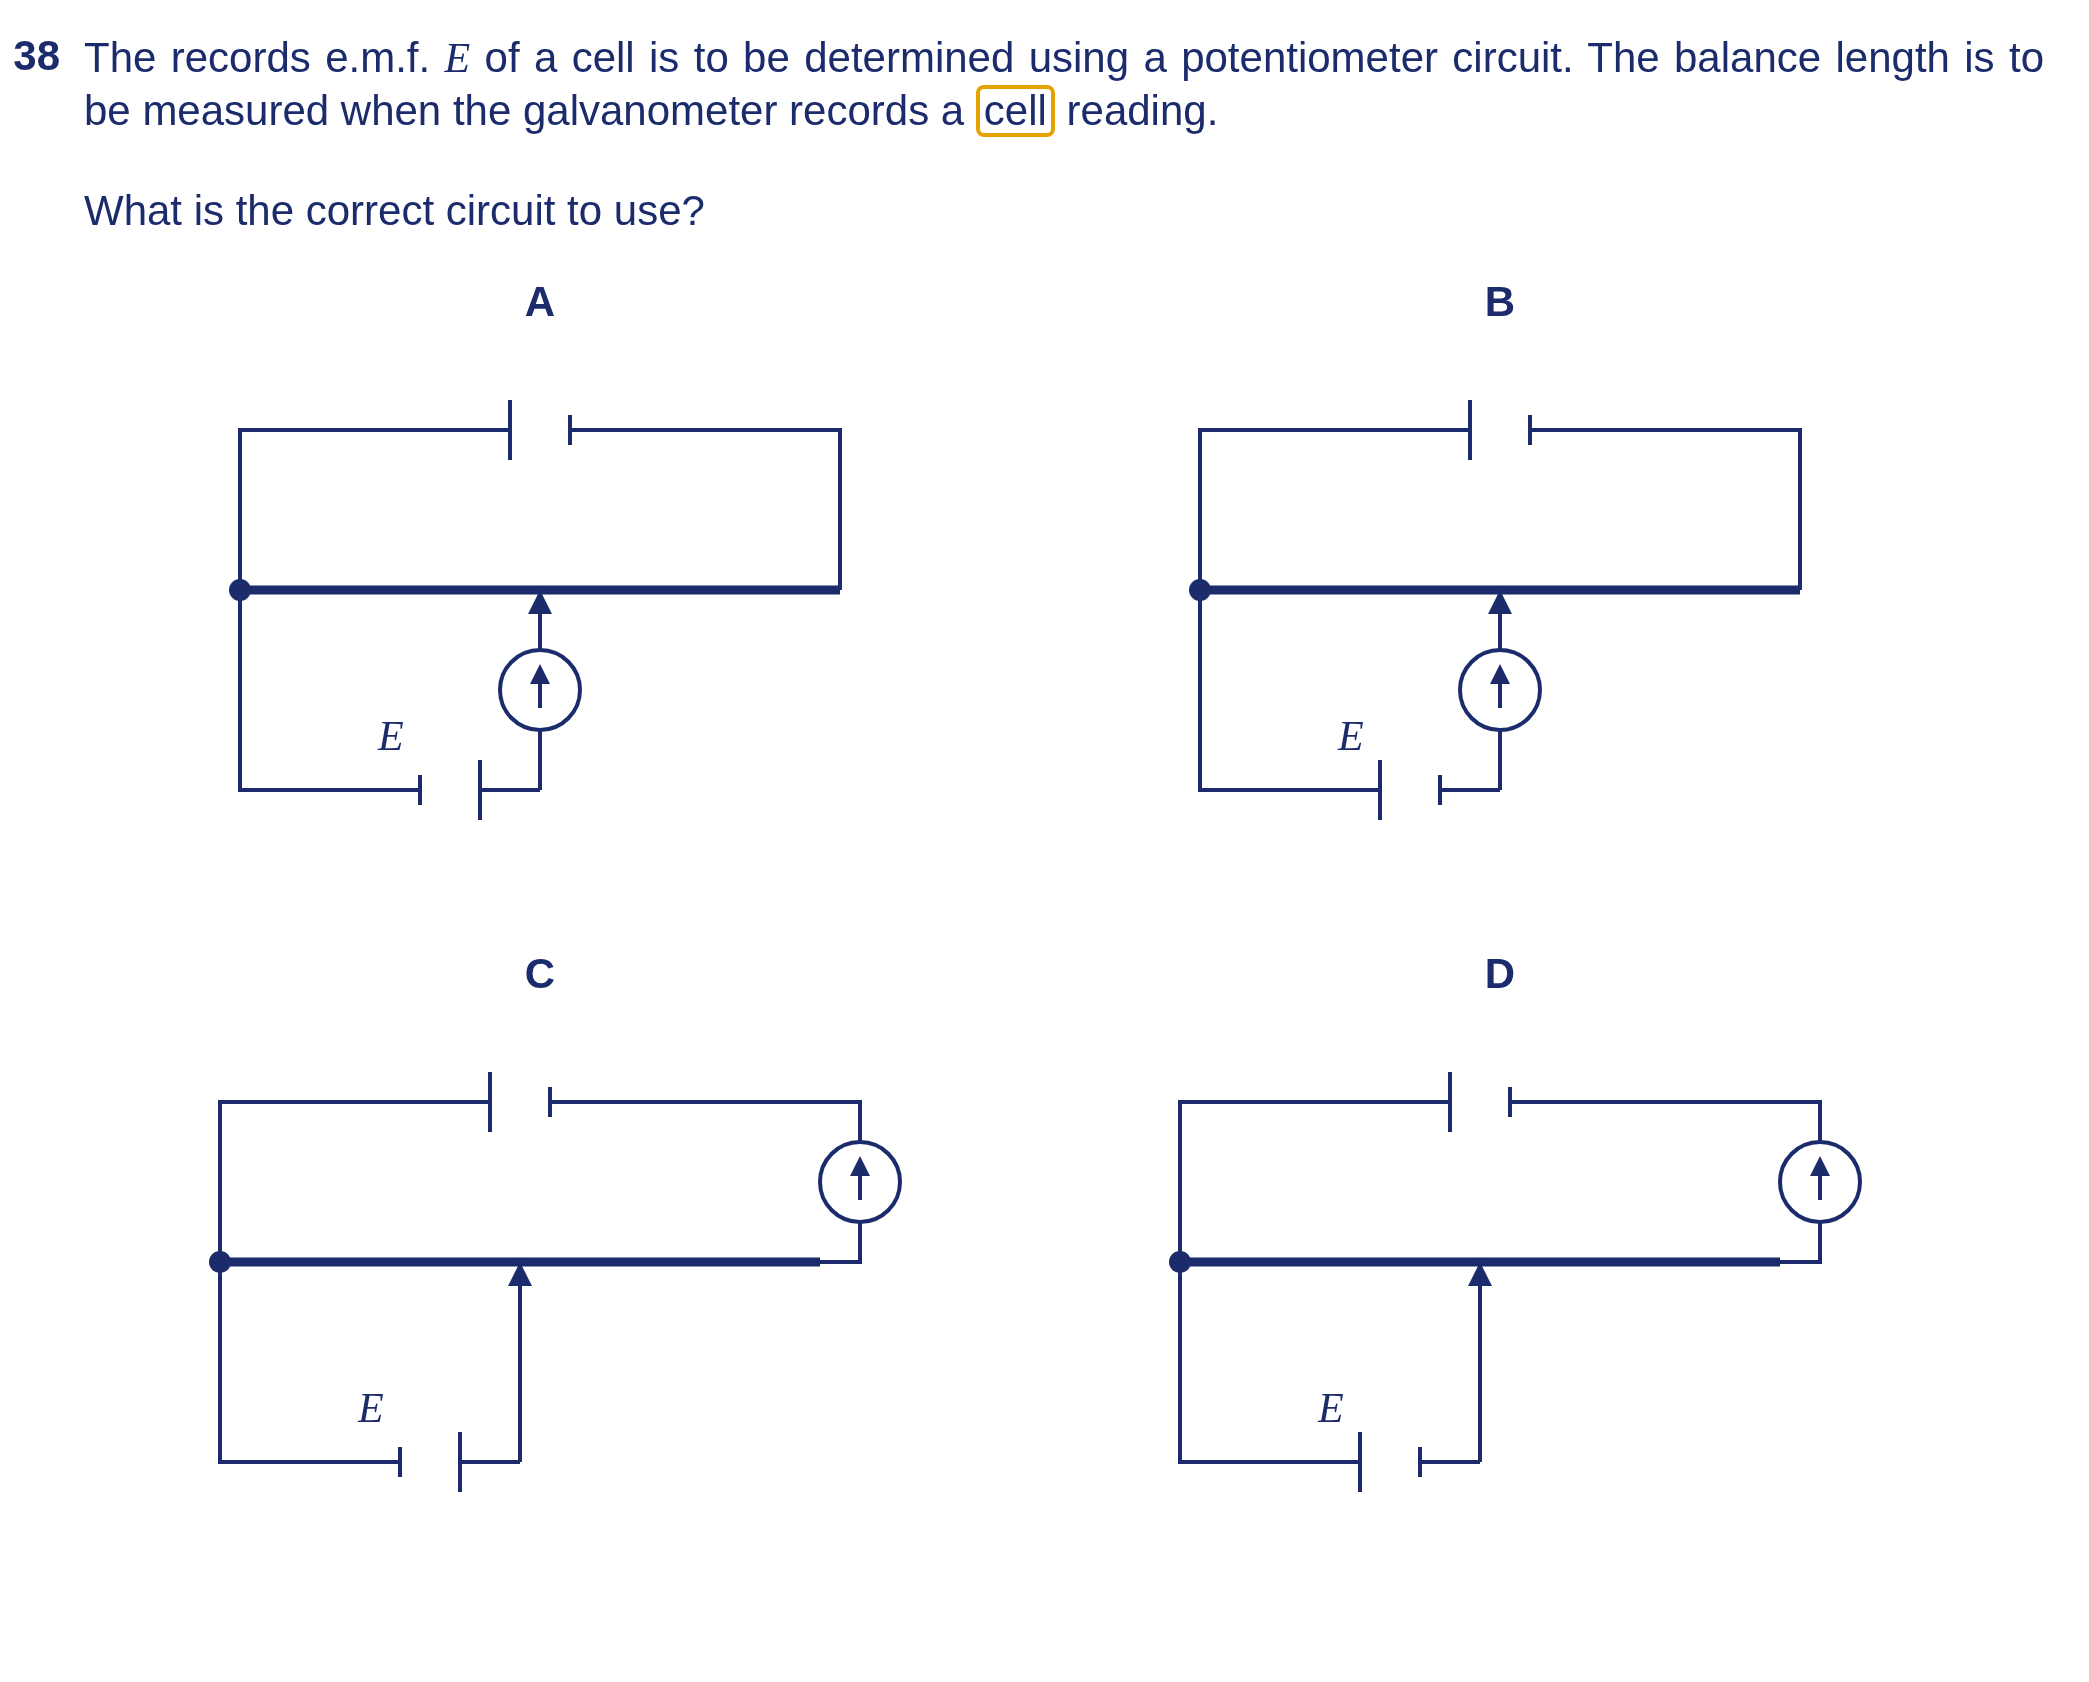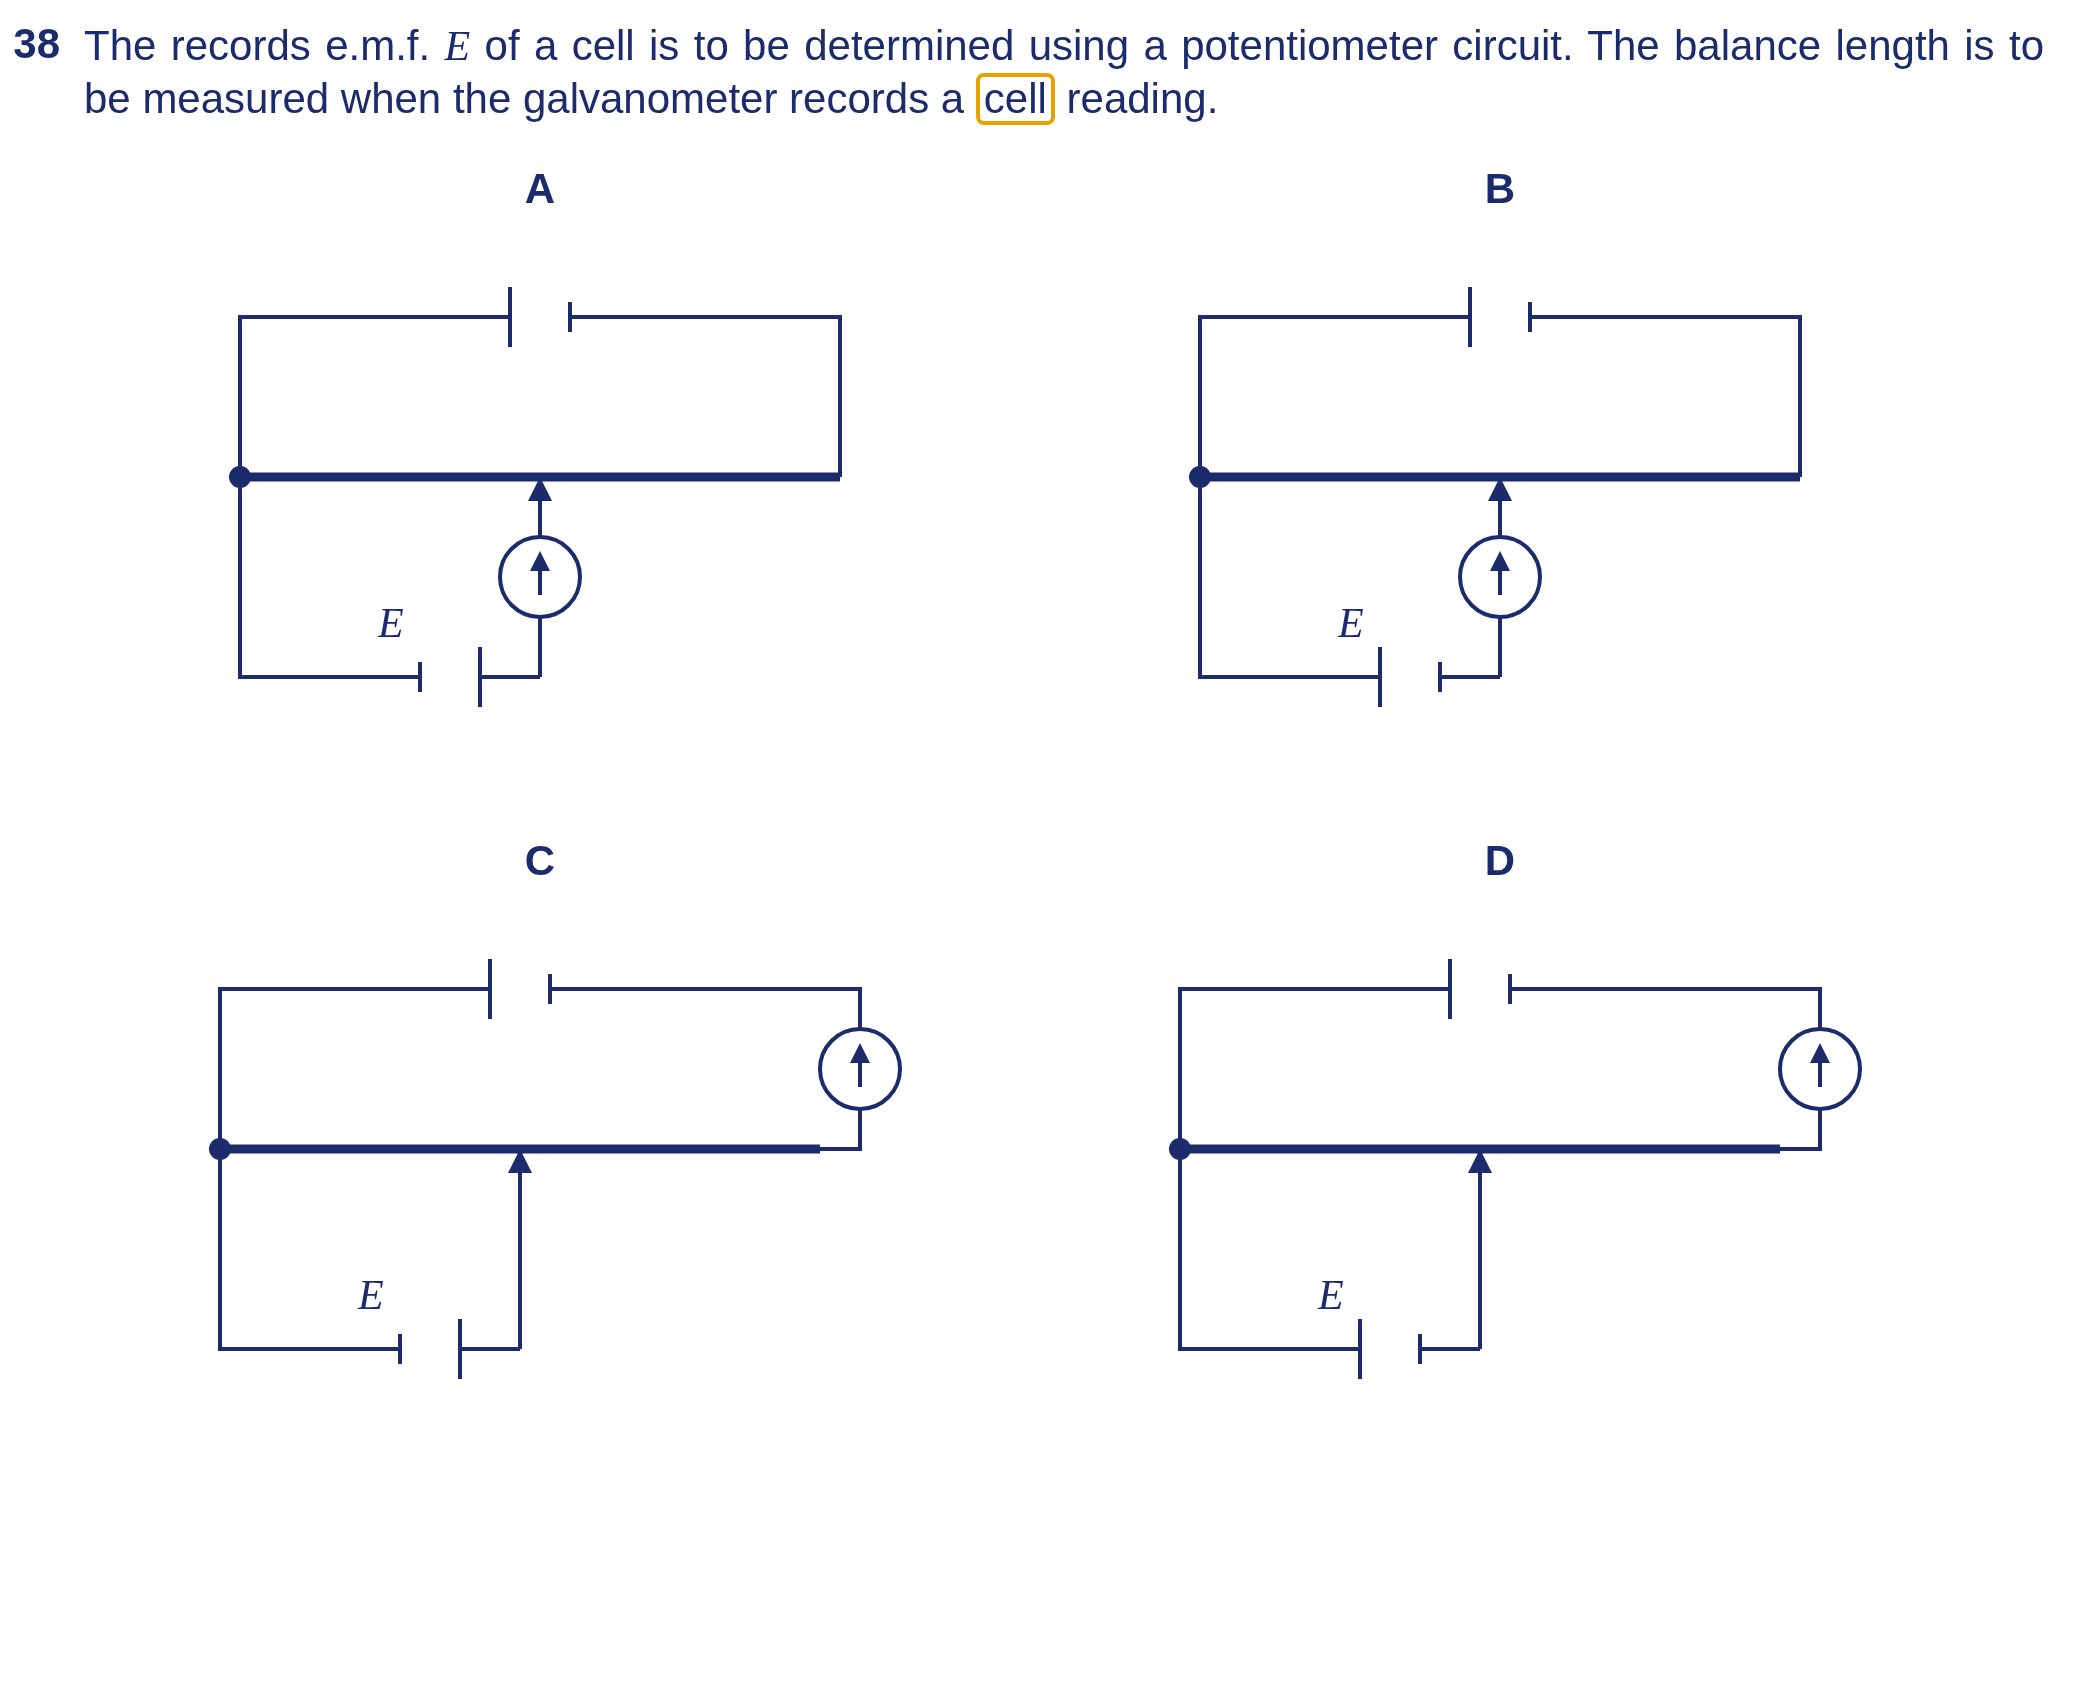--- a/index.html
+++ b/index.html
@@ -5,20 +5,21 @@
   body {
     margin: 0;
     padding: 0;
     background: #ffffff;
     font-family: Arial, Helvetica, sans-serif;
     color: #222222;
     width: 2089px;
   }
   .page {
     padding: 20px 40px 40px 0;
+    margin-top: 12px;
   }
   .question-block {
     display: flex;
     align-items: flex-start;
     gap: 24px;
   }
   .qnum {
     font-family: Arial, Helvetica, sans-serif;
     font-weight: 700;
     font-size: 42px;
@@ -81,20 +82,21 @@
 </style>
 </head>
 <body>
 
 <div class="page">
 
   <div class="question-block">
     <div class="qnum">38</div>
     <div class="qtext">
       <span>The records e.m.f. </span><span class="italic">E</span><span> of a cell is to be determined using a potentiometer circuit. The balance length is to be measured when the galvanometer records a </span><span class="highlight-box">cell</span><span> reading.</span>
+      <div class="qprompt">What is the correct circuit to use?</div>
     </div>
   </div>
 
   <div class="options-grid">
 
     <div class="option">
       <div class="option-label">A</div>
       <svg width="760" height="520" viewBox="0 0 760 520">
 
         <path class="wire" d="M 80 240 L 80 80 L 350 80"></path>

